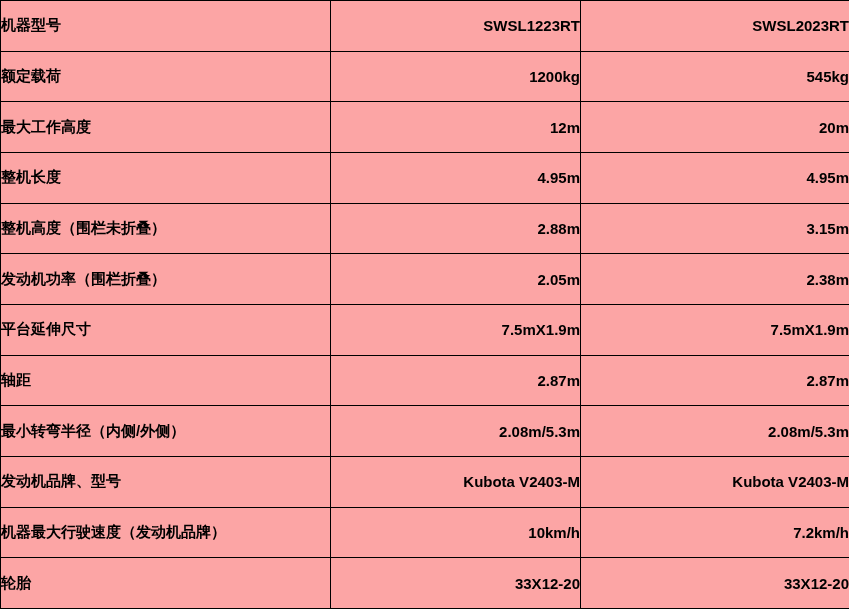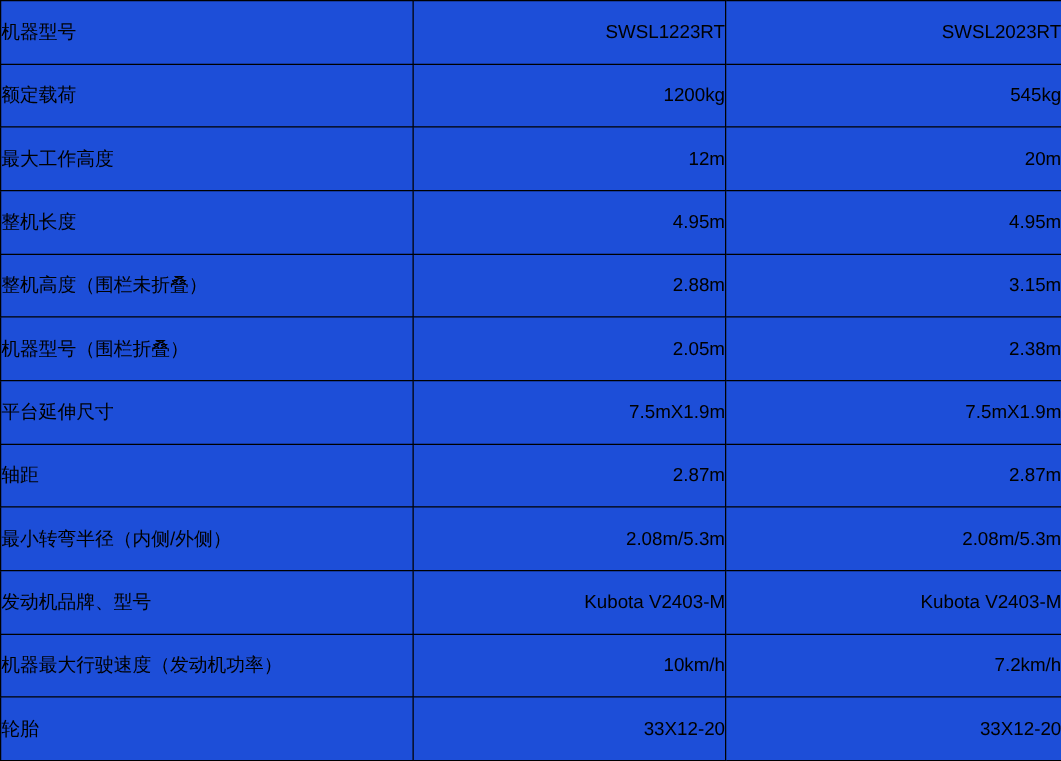--- a/index.html
+++ b/index.html
@@ -9,22 +9,23 @@
   }
   body {
     font-family: "Liberation Sans", sans-serif;
     color: #000000;
   }
   table.spec-table {
     border-collapse: collapse;
     table-layout: fixed;
     width: 849px;
     height: 609px;
-    background: #1d4ed8;
+    background: #fca5a5;
     border: 1px solid #000000;
+    font-weight: bold;
   }
   table.spec-table td {
     border: 1px solid #000000;
     font-size: 15px;
     height: 31px;
     padding: 0;
     overflow: hidden;
     white-space: nowrap;
     vertical-align: middle;
   }
@@ -65,21 +66,21 @@
         <td class="label-cell">整机长度</td>
         <td class="value-cell">4.95m</td>
         <td class="value-cell">4.95m</td>
       </tr>
       <tr>
         <td class="label-cell">整机高度（围栏未折叠）</td>
         <td class="value-cell">2.88m</td>
         <td class="value-cell">3.15m</td>
       </tr>
       <tr>
-        <td class="label-cell">机器型号（围栏折叠）</td>
+        <td class="label-cell">发动机功率（围栏折叠）</td>
         <td class="value-cell">2.05m</td>
         <td class="value-cell">2.38m</td>
       </tr>
       <tr>
         <td class="label-cell">平台延伸尺寸</td>
         <td class="value-cell">7.5mX1.9m</td>
         <td class="value-cell">7.5mX1.9m</td>
       </tr>
       <tr>
         <td class="label-cell">轴距</td>
@@ -90,21 +91,21 @@
         <td class="label-cell">最小转弯半径（内侧/外侧）</td>
         <td class="value-cell">2.08m/5.3m</td>
         <td class="value-cell">2.08m/5.3m</td>
       </tr>
       <tr>
         <td class="label-cell">发动机品牌、型号</td>
         <td class="value-cell">Kubota V2403-M</td>
         <td class="value-cell">Kubota V2403-M</td>
       </tr>
       <tr>
-        <td class="label-cell">机器最大行驶速度（发动机功率）</td>
+        <td class="label-cell">机器最大行驶速度（发动机品牌）</td>
         <td class="value-cell">10km/h</td>
         <td class="value-cell">7.2km/h</td>
       </tr>
       <tr>
         <td class="label-cell">轮胎</td>
         <td class="value-cell">33X12-20</td>
         <td class="value-cell">33X12-20</td>
       </tr>
     </tbody>
 </table>

